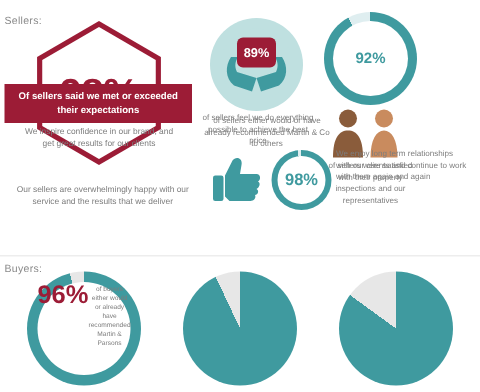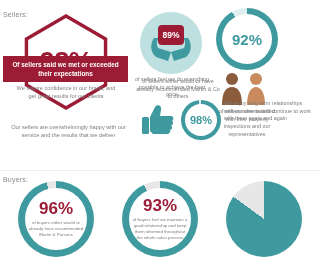--- a/index.html
+++ b/index.html
@@ -86,21 +86,21 @@
   .hands-svg{position:absolute;left:8px;top:20px;z-index:2;}
   .cap-center{
     position:absolute;text-align:center;font-size:5.4px;line-height:7.6px;color:#7d7d7d;
   }
   #hands-cap{left:133px;top:76px;width:78px;}
 
   
   #d92{left:216px;top:8px;width:62px;height:62px;}
   #d92 .ring{background:conic-gradient(#3f9a9f 0 92%, #dfeef0 92% 100%);}
   #d92 .hole{left:6px;top:6px;right:6px;bottom:6px;}
-  #d92 .pct{font-size:15px;color:#3f9a9f;}
+  #d92 .pct{font-size:10px;color:#3f9a9f;}
 
   
   .people{position:absolute;left:218px;top:72px;}
 
   
   .thumb{position:absolute;left:141px;top:104px;}
   #d98{left:181px;top:100px;width:40px;height:40px;}
   #d98 .ring{background:conic-gradient(#3f9a9f 0 98%, #dfeef0 98% 100%);}
   #d98 .hole{left:4px;top:4px;right:4px;bottom:4px;}
   #d98 .pct{font-size:11px;color:#3f9a9f;}
@@ -108,21 +108,21 @@
   #capthumb{left:136px;top:78px;width:84px;}
 
   
   #cap-seller-right{left:214px;top:108px;width:66px;}
 
   
   .bdonut{position:absolute;width:76px;height:76px;}
   .bdonut .ring{position:absolute;inset:0;border-radius:50%;}
   .bdonut .hole{
     position:absolute;left:7px;top:7px;right:7px;bottom:7px;border-radius:50%;
-    background:#fff;display:flex;flex-direction:column;align-items:center;justify-content:center;
+    background:#fff;display:flex;flex-direction:row;justify-content:center;
   }
   .bdonut .pct{font-size:17px;font-weight:bold;color:#9c1c36;line-height:18px;}
   .bdonut .sub{
     font-size:4.4px;line-height:6px;color:#7d7d7d;text-align:center;width:56px;margin-top:2px;
   }
   #b96{left:18px;top:181px;}
   #b96 .ring{background:conic-gradient(#3f9a9f 0 96%, #e7e7e7 96% 100%);}
   #b93{left:122px;top:181px;}
   #b93 .ring{background:conic-gradient(#3f9a9f 0 93%, #e7e7e7 93% 100%);}
   #b85{left:226px;top:181px;}
@@ -190,23 +190,19 @@
   <div class="bdonut" id="b96">
     <div class="ring"></div>
     <div class="hole">
       <span class="pct">96%</span>
       <span class="sub">of buyers either would or already have recommended Martin &amp; Parsons</span>
     </div>
   </div>
 
   <div class="bdonut" id="b93">
     <div class="ring"></div>
-    <div class="hole">
-      <span class="pct">93%</span>
-      <span class="sub">of buyers feel we maintain a good relationship and keep them informed throughout the whole sales process</span>
-    </div>
   </div>
 
   <div class="bdonut" id="b85">
     <div class="ring"></div>
   </div>
 
 </div>
 
 </body></html>

